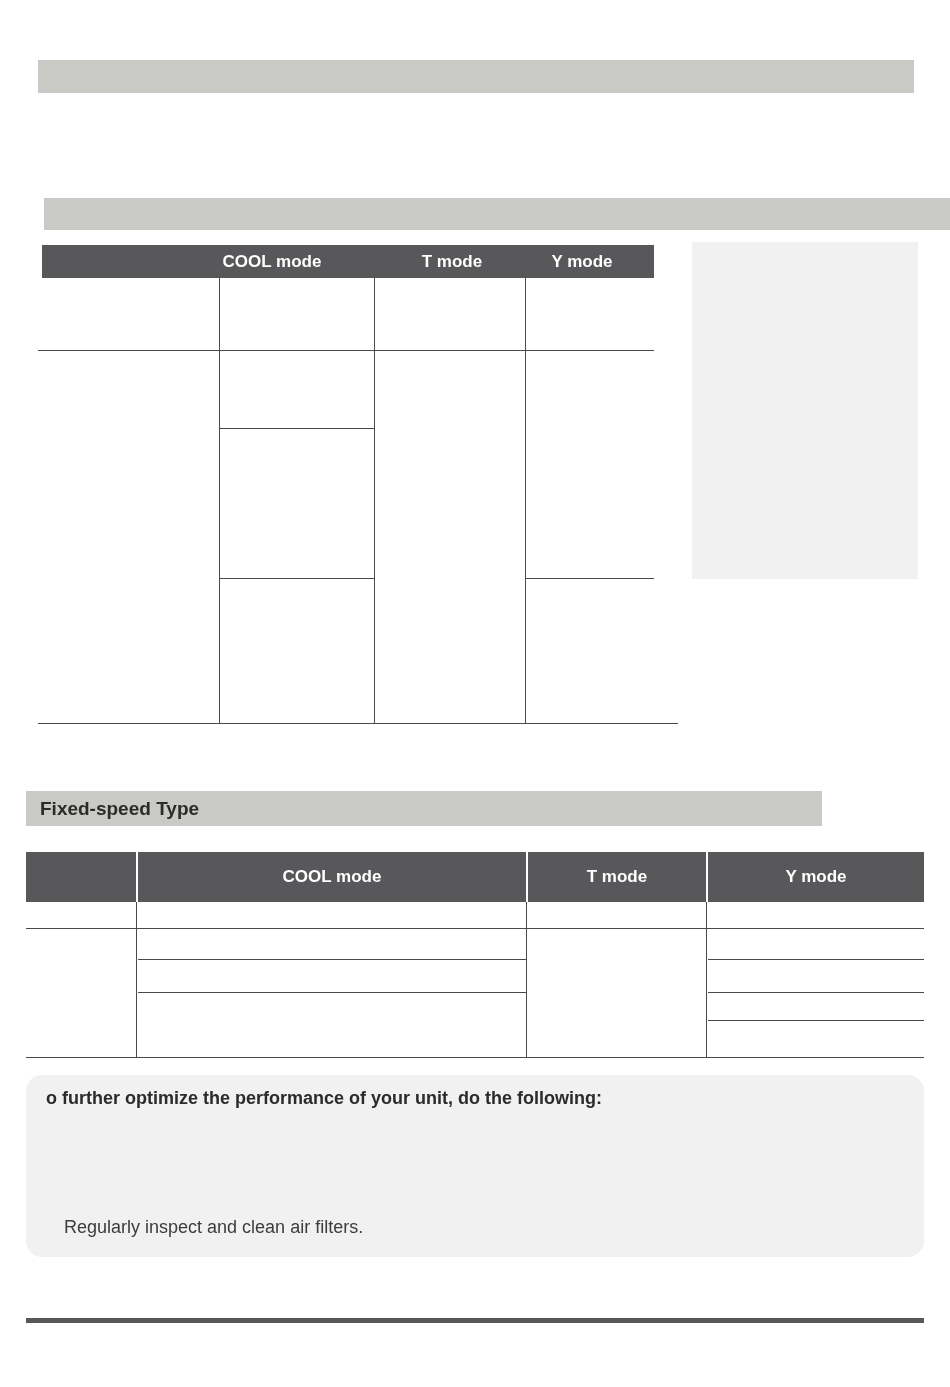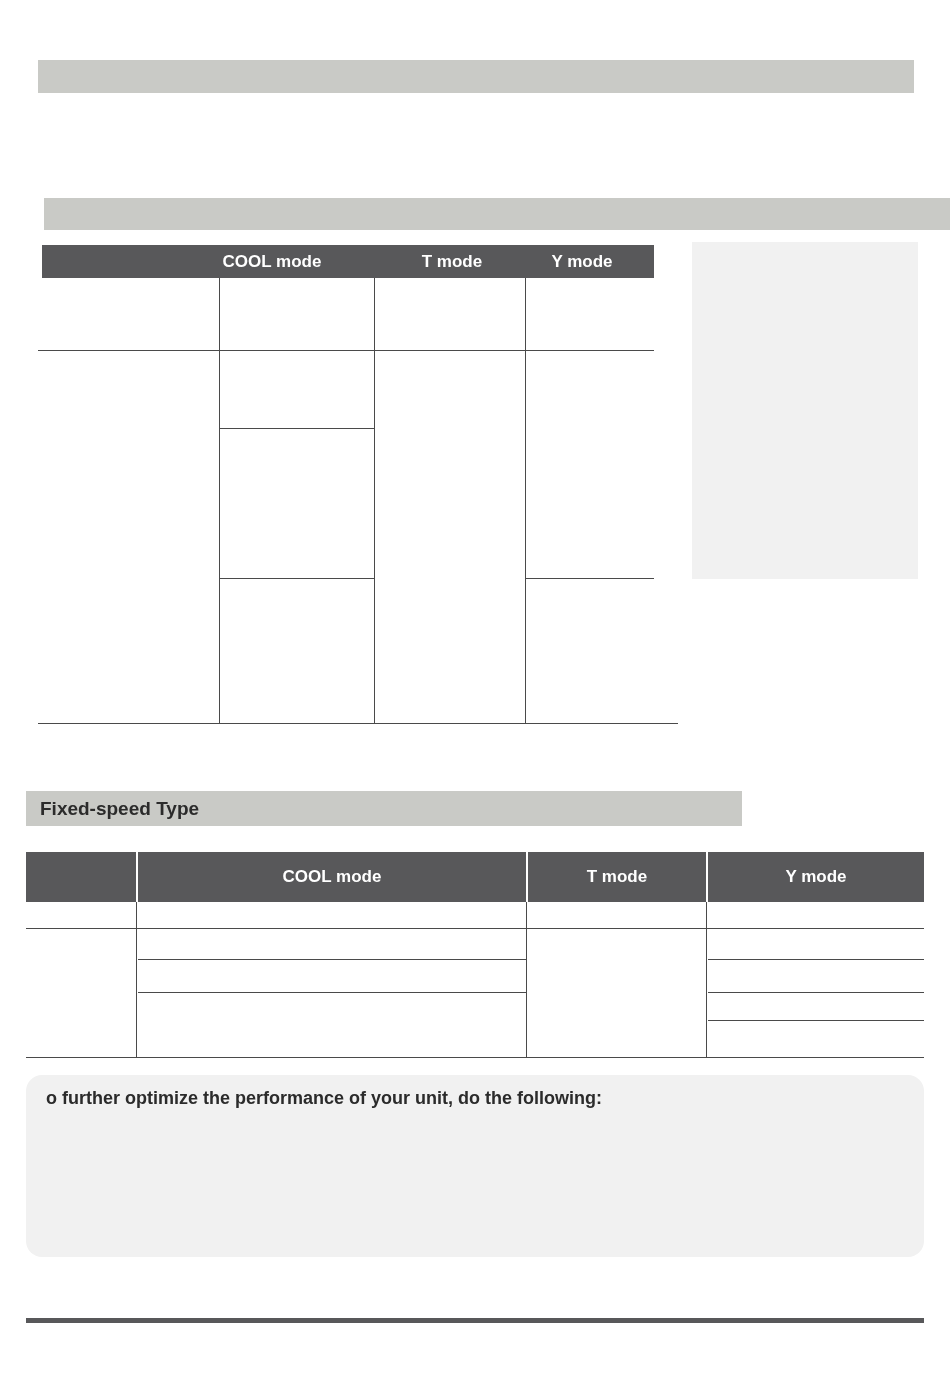--- a/index.html
+++ b/index.html
@@ -98,21 +98,21 @@
     top: 242px;
     width: 226px;
     height: 337px;
     background: #f1f1f1;
   }
 
   
   #fixed-bar {
     left: 26px;
     top: 791px;
-    width: 716px;
+    width: 796px;
     height: 35px;
   }
 
   
   #table2 {
     position: absolute;
     left: 26px;
     top: 852px;
     width: 898px;
     height: 210px;
@@ -238,15 +238,16 @@
   <div class="rule-h" style="left:682px; top:168px; width:216px;"></div>
   <div class="rule-h" style="left:0px;   top:205px; width:898px;"></div>
 
   <div class="rule-v" style="left:110px; top:50px; height:155px;"></div>
   <div class="rule-v" style="left:500px; top:50px; height:155px;"></div>
   <div class="rule-v" style="left:680px; top:50px; height:155px;"></div>
 </div>
 
 <div id="note-box">
   <div id="note-title">o further optimize the performance of your unit, do the following:</div>
+  <div id="note-line">Regularly inspect and clean air filters.</div>
 </div>
 
 <div id="footer-rule"></div>
 
 </body></html>

